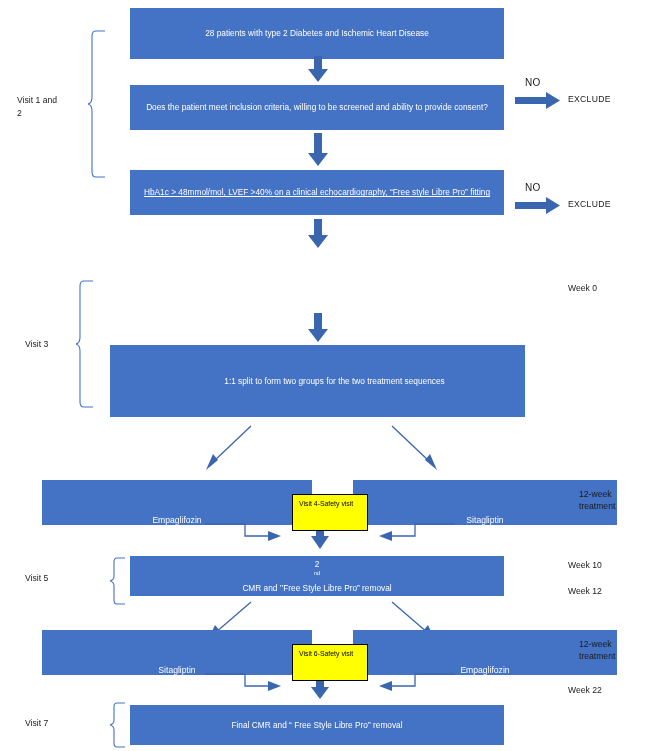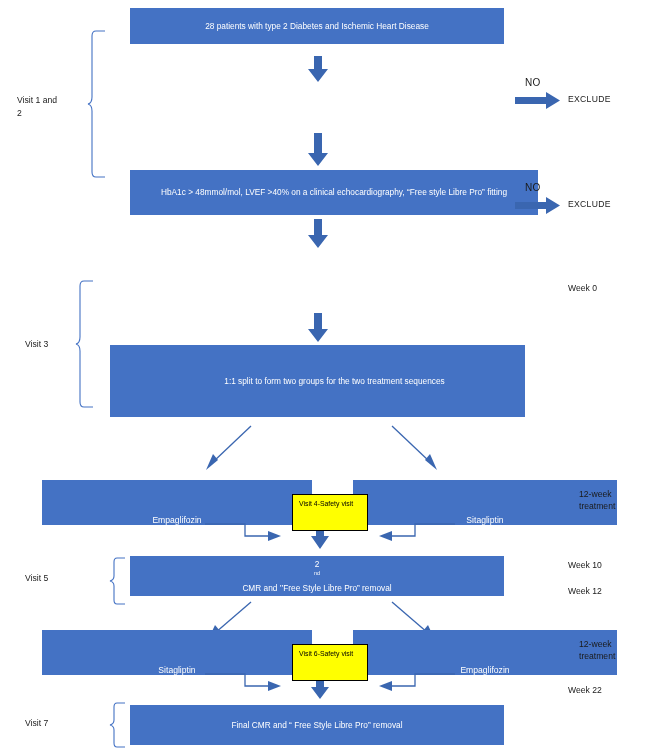--- a/index.html
+++ b/index.html
@@ -78,26 +78,29 @@
 
   sup { font-size: 65%; vertical-align: super; line-height: 0; }
 
   svg { display: block; overflow: visible; }
 </style>
 </head>
 <body>
 
 <div id="canvas">
 
-  <div class="abs proc-box" style="left:130px; top:8px; width:374px; height:36px;">
+  <div class="abs proc-box" style="left:130px; top:8px; width:374px; height:51px;">
     <span>28 patients with type 2 Diabetes and Ischemic Heart Disease</span>
   </div>
 
-
-  <div class="abs proc-box" style="left:130px; top:170px; width:408px; height:45px;">
+  <div class="abs proc-box" style="left:130px; top:85px; width:374px; height:45px;">
+    <span>Does the patient meet inclusion criteria, willing to be screened and ability to provide consent?</span>
+  </div>
+
+  <div class="abs proc-box" style="left:130px; top:170px; width:374px; height:45px;text-decoration:underline;">
     <span>HbA1c &gt; 48mmol/mol, LVEF &gt;40% on a clinical echocardiography, “Free style Libre Pro” fitting</span>
   </div>
 
 
   <div class="abs proc-box" style="left:110px; top:345px; width:415px; height:72px;padding-left:44px;">
     <span>1:1 split to form two groups for the two treatment sequences</span>
   </div>
 
   <svg class="abs" style="left:307px; top:56px;" width="22" height="27">
     <path d="M7,0 L15,0 L15,13 L21,13 L11,26 L1,13 L7,13 Z" fill="#3A66B0"></path>

